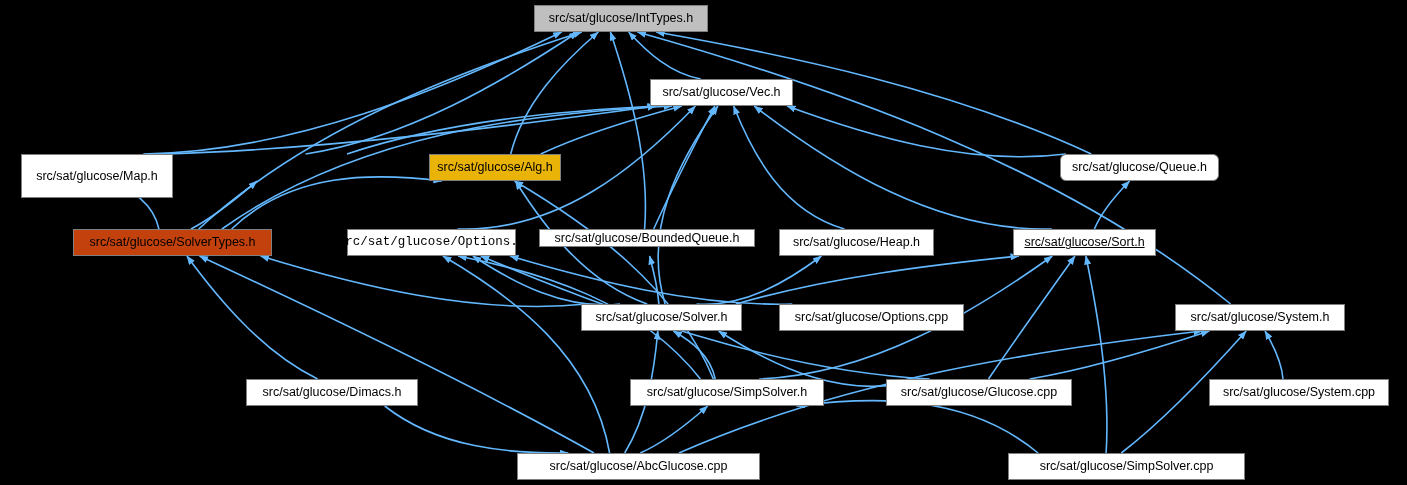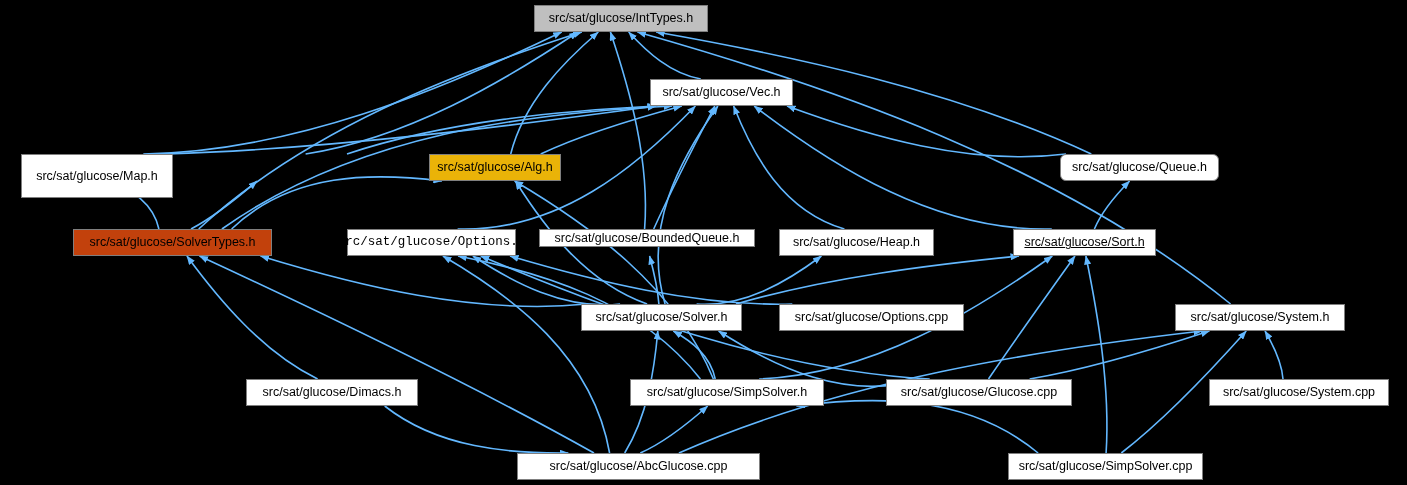--- a/index.html
+++ b/index.html
@@ -151,16 +151,16 @@
     </div>
     <div class="gnode" style="left: 886px; top: 379px; width: 186px; height: 27px; background: rgb(255, 255, 255); border-color: rgb(127, 127, 127); color: rgb(0, 0, 0);">
       <span class="gnode-label">src/sat/glucose/Glucose.cpp</span>
     </div>
     <div class="gnode" style="left: 1198px; top: 379px; width: 180px; height: 27px; background: rgb(255, 255, 255); border-color: rgb(127, 127, 127); color: rgb(0, 0, 0); margin-left: 11px;">
       <span class="gnode-label">src/sat/glucose/System.cpp</span>
     </div>
     <div class="gnode" style="left: 517px; top: 453px; width: 243px; height: 27px; background: rgb(255, 255, 255); border-color: rgb(127, 127, 127); color: rgb(0, 0, 0);">
       <span class="gnode-label">src/sat/glucose/AbcGlucose.cpp</span>
     </div>
-    <div class="gnode" style="left: 1008px; top: 453px; width: 195px; height: 27px; background: rgb(255, 255, 255); border-color: rgb(127, 127, 127); color: rgb(0, 0, 0);">
+    <div class="gnode" style="left: 1008px; top: 453px; width: 237px; height: 27px; background: rgb(255, 255, 255); border-color: rgb(127, 127, 127); color: rgb(0, 0, 0);">
       <span class="gnode-label">src/sat/glucose/SimpSolver.cpp</span>
     </div>
   </div>
 
 </body></html>

